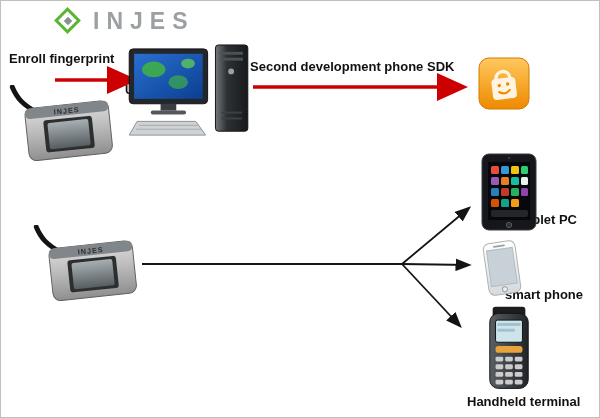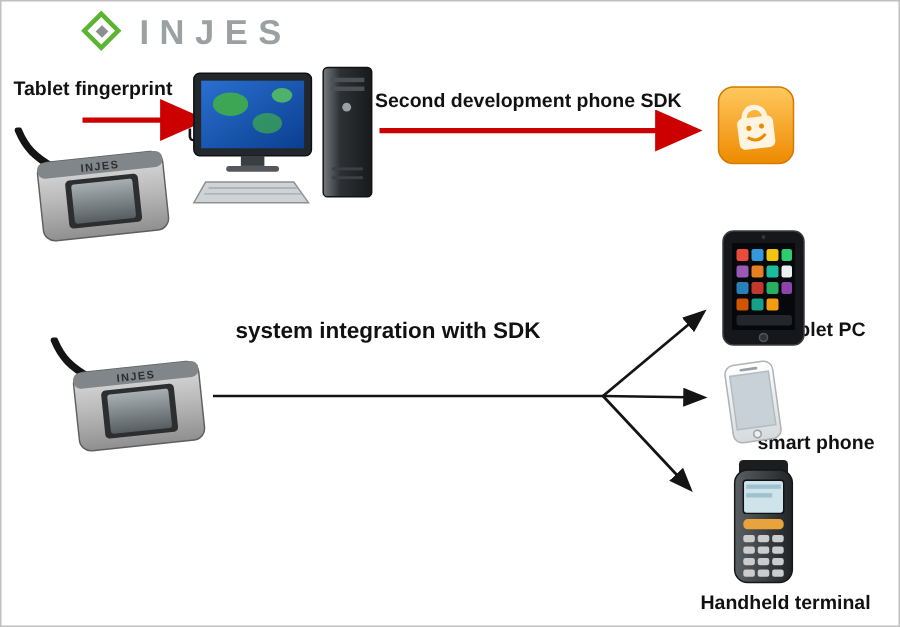--- a/index.html
+++ b/index.html
@@ -82,24 +82,23 @@
   </svg>
 
   <div class="logo">
     <div class="diamond">
       <div class="outer"></div>
       <div class="inner"></div>
     </div>
     <div class="logo-text">INJES</div>
   </div>
 
-  <div class="lbl enroll">Tablet fingerprint</div>
+  <div class="lbl enroll">Enroll fingerprint</div>
   <div class="lbl usb">USB</div>
   <div class="lbl sdk">Second development phone SDK</div>
-  <div class="lbl integration">system integration with SDK</div>
   <div class="lbl tablet-lbl">Tablet PC</div>
   <div class="lbl phone-lbl">smart phone</div>
   <div class="lbl handheld-lbl">Handheld terminal</div>
 
   <svg class="overlay" width="600" height="418">
     <line x1="54" y1="79" x2="132" y2="79" stroke-width="3.5" marker-end="url(#headRed)" stroke="#cc0000"></line>
     <line x1="252" y1="86" x2="462" y2="86" stroke-width="3.5" marker-end="url(#headRed)" stroke="#cc0000"></line>
     <line x1="141" y1="263" x2="401" y2="263" stroke-width="1.8" stroke="#141414"></line>
     <line x1="401" y1="263" x2="468" y2="207" stroke-width="1.8" marker-end="url(#headBlack)" stroke="#141414"></line>
     <line x1="401" y1="263" x2="468" y2="264" stroke-width="1.8" marker-end="url(#headBlack)" stroke="#141414"></line>

